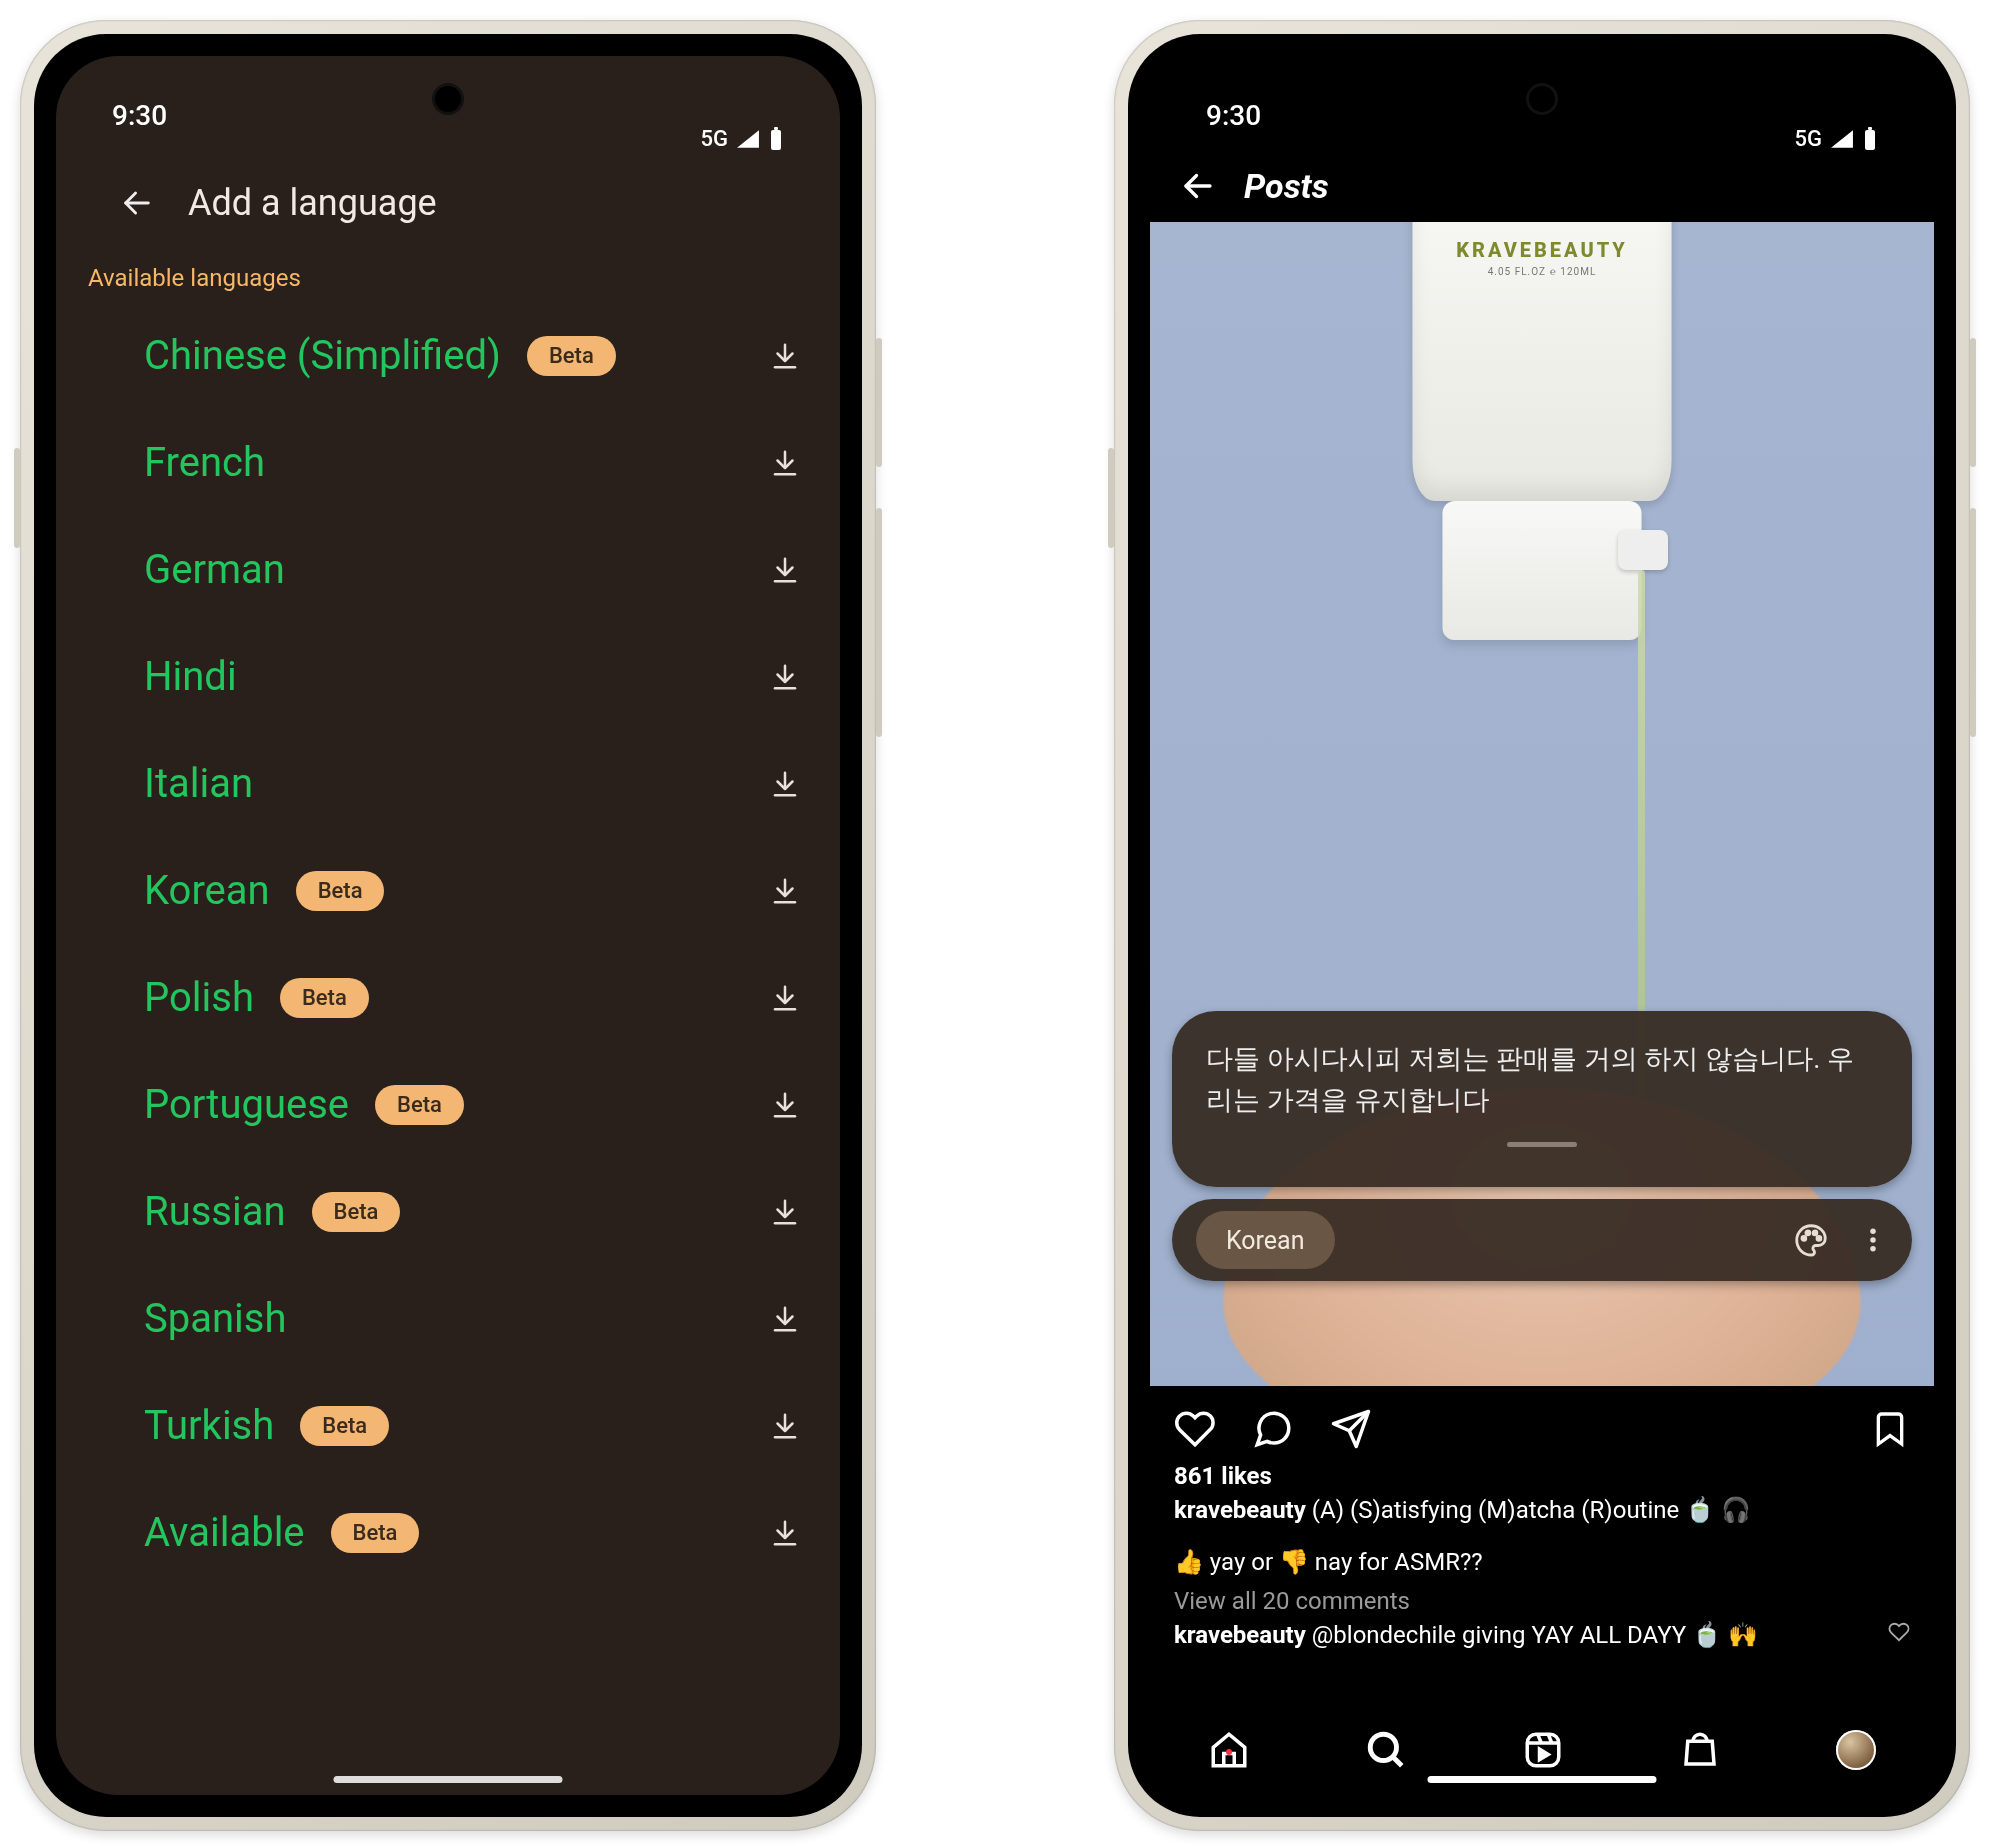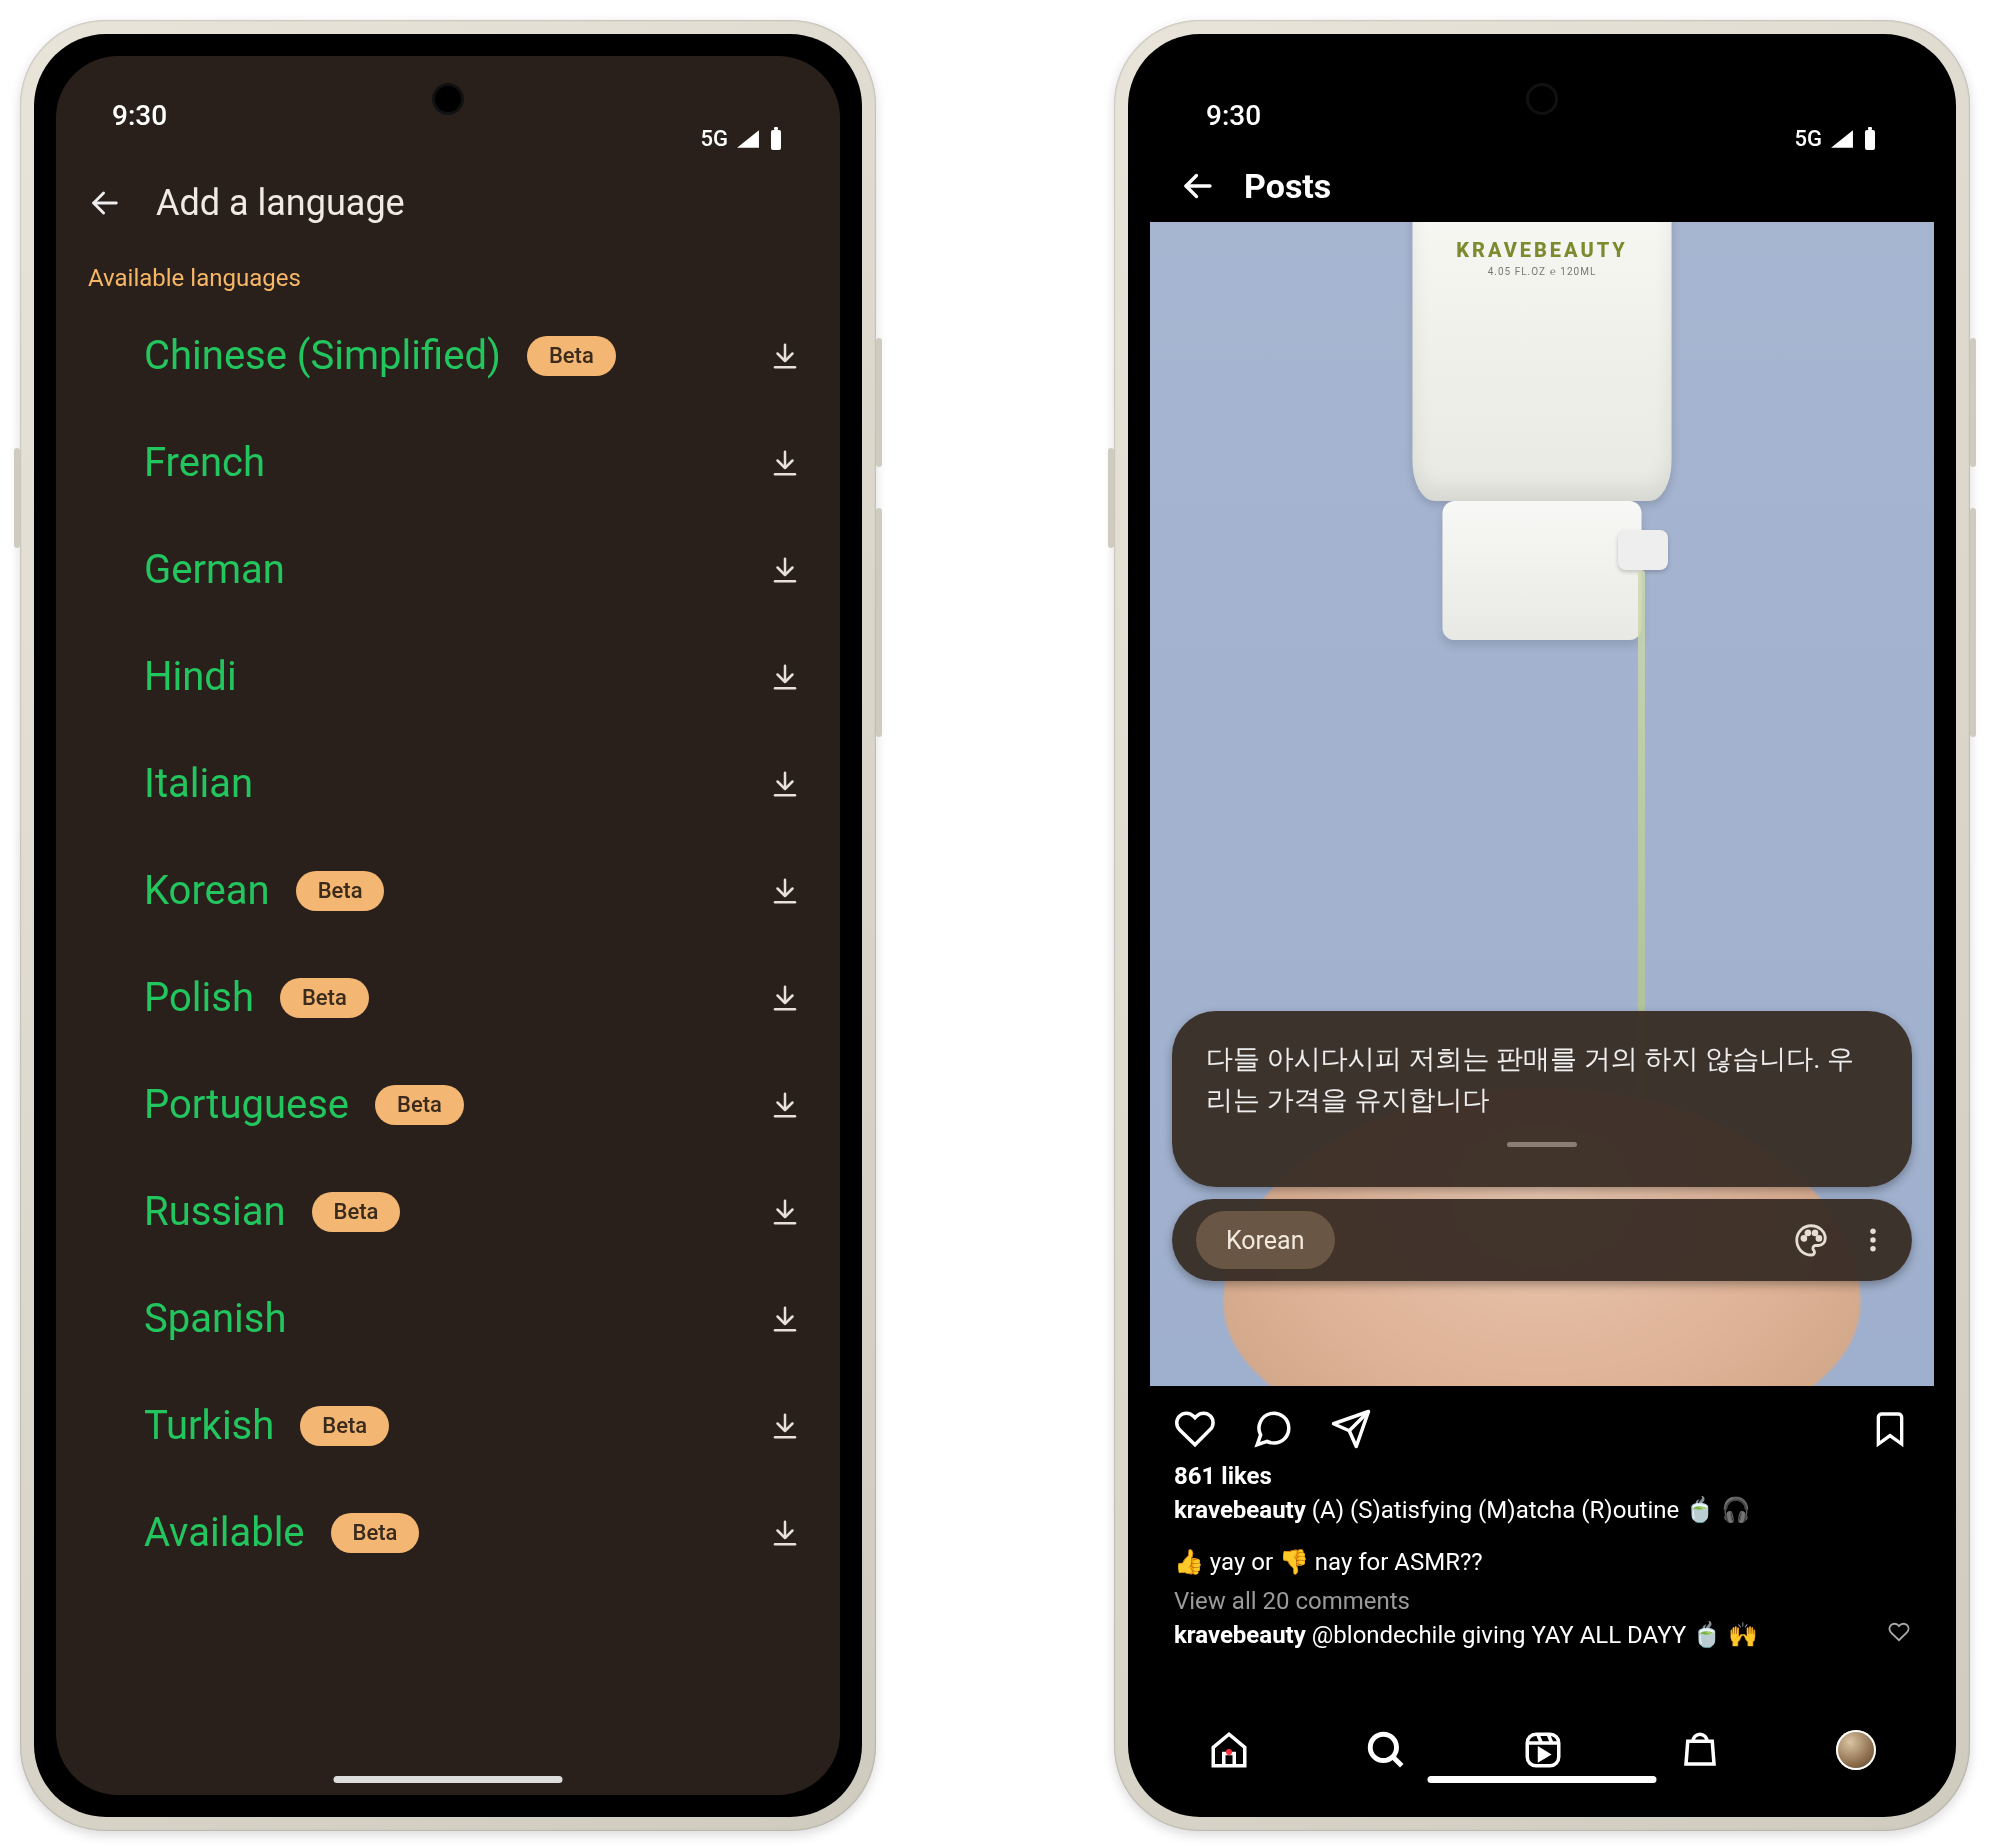--- a/index.html
+++ b/index.html
@@ -7,33 +7,33 @@
 .frame{position:absolute;border-radius:85px;padding:10px;box-sizing:border-box;background:linear-gradient(135deg,#e8e4d9,#cfcbbf);box-shadow:inset 0 0 2px rgba(0,0,0,.4),0 4px 12px rgba(0,0,0,.15);}
 .inner{position:absolute;inset:14px;border-radius:72px;background:#000;}
 .screen{position:absolute;inset:22px;border-radius:62px;overflow:hidden;}
 
 .left-screen{background:#2a201b;color:#eee;}
 .camera{position:absolute;top:30px;left:50%;transform:translateX(-50%);width:26px;height:26px;border-radius:50%;background:#000;box-shadow:0 0 0 3px #111;}
 .status{display:flex;justify-content:space-between;align-items:center;height:50px;padding:34px 56px 0 56px;color:#fff;}
 .status .time{font-size:28px;font-weight:500;}
 .status .right{display:flex;gap:8px;align-items:center;font-size:22px;font-weight:500;margin-top:47px;}
 .status .right span{display:inline-flex;align-items:center;}
-.header{display:flex;align-items:center;gap:34px;padding:42px 30px 20px 32px;color:#f0e9e4;}
+.header{display:flex;align-items:center;gap:34px;padding:42px 30px 20px 32px;color:#f0e9e4;margin-left:32px;}
 .header .title{font-size:36px;font-weight:400;}
 .section-label{color:#f7b766;font-size:24px;padding:20px 32px 10px;}
 .lang-list{padding:0 28px 0 28px;}
 .lang-row{display:flex;align-items:center;padding:30px 12px 30px 60px;}
 .lang-name{font-size:40px;color:#22c55e;flex:0 0 auto;}
 .beta{display:inline-flex;align-items:center;justify-content:center;margin-left:26px;height:40px;padding:0 22px;border-radius:20px;background:#f3b673;color:#3a2b1d;font-size:22px;font-weight:500;}
 .spacer{flex:1;}
 .dl{flex:0 0 auto;}
 .nav-bar{position:absolute;left:50%;bottom:12px;transform:translateX(-50%);width:229px;height:7px;border-radius:4px;background:#ddd;}
 
 .right-screen{background:#000;color:#fff;}
-.r-header{display:flex;align-items:center;gap:28px;padding:26px 30px 16px 30px;}
+.r-header{display:flex;align-items:center;gap:28px;padding:26px 30px 16px 30px;font-style:italic;}
 .r-header .title{font-size:34px;font-weight:700;}
 .post-img{position:relative;margin:0;height:1164px;background:linear-gradient(#a6b5d0,#9fb0ce);overflow:hidden;}
 .tube{position:absolute;top:-20px;left:50%;transform:translateX(-50%);width:259px;height:299px;background:linear-gradient(#f7f7f3,#e9e9e3);border-radius:14px 14px 22px 22px/14px 14px 40px 40px;box-shadow:inset 0 -12px 20px rgba(0,0,0,.08),0 4px 8px rgba(0,0,0,.15);}
 .brand{position:absolute;top:36px;left:50%;transform:translateX(-50%);font-weight:800;letter-spacing:3px;color:#7d8a2e;font-size:20px;}
 .sub{position:absolute;top:64px;left:50%;transform:translateX(-50%);font-size:10px;color:#777;letter-spacing:1px;}
 .cap{position:absolute;top:279px;left:50%;transform:translateX(-50%);width:199px;height:139px;background:linear-gradient(#f8f8f6,#e8e8e4);border-radius:12px;box-shadow:0 6px 10px rgba(0,0,0,.12);}
 .nozzle{position:absolute;top:308px;left:calc(50% + 76px);width:50px;height:40px;background:#eee;border-radius:8px;box-shadow:0 2px 4px rgba(0,0,0,.2);}
 .stream{position:absolute;top:348px;left:calc(50% + 96px);width:7px;height:637px;background:linear-gradient(#cdd9b0,#a9be83);border-radius:4px;opacity:.85;}
 .hand{position:absolute;bottom:-60px;left:50%;transform:translateX(-50%);width:637px;height:358px;border-radius:50% 50% 40% 40%/60% 60% 40% 40%;background:radial-gradient(ellipse at 50% 30%,#e9c7b0,#dfb397 55%,#caa183);filter:blur(1px);}    
 .caption-box{position:absolute;left:22px;right:22px;bottom:199px;background:rgba(54,42,35,.94);color:#eee;border-radius:44px;padding:28px 34px 40px;font-size:27px;line-height:1.5;box-shadow:0 4px 10px rgba(0,0,0,.3);}    

